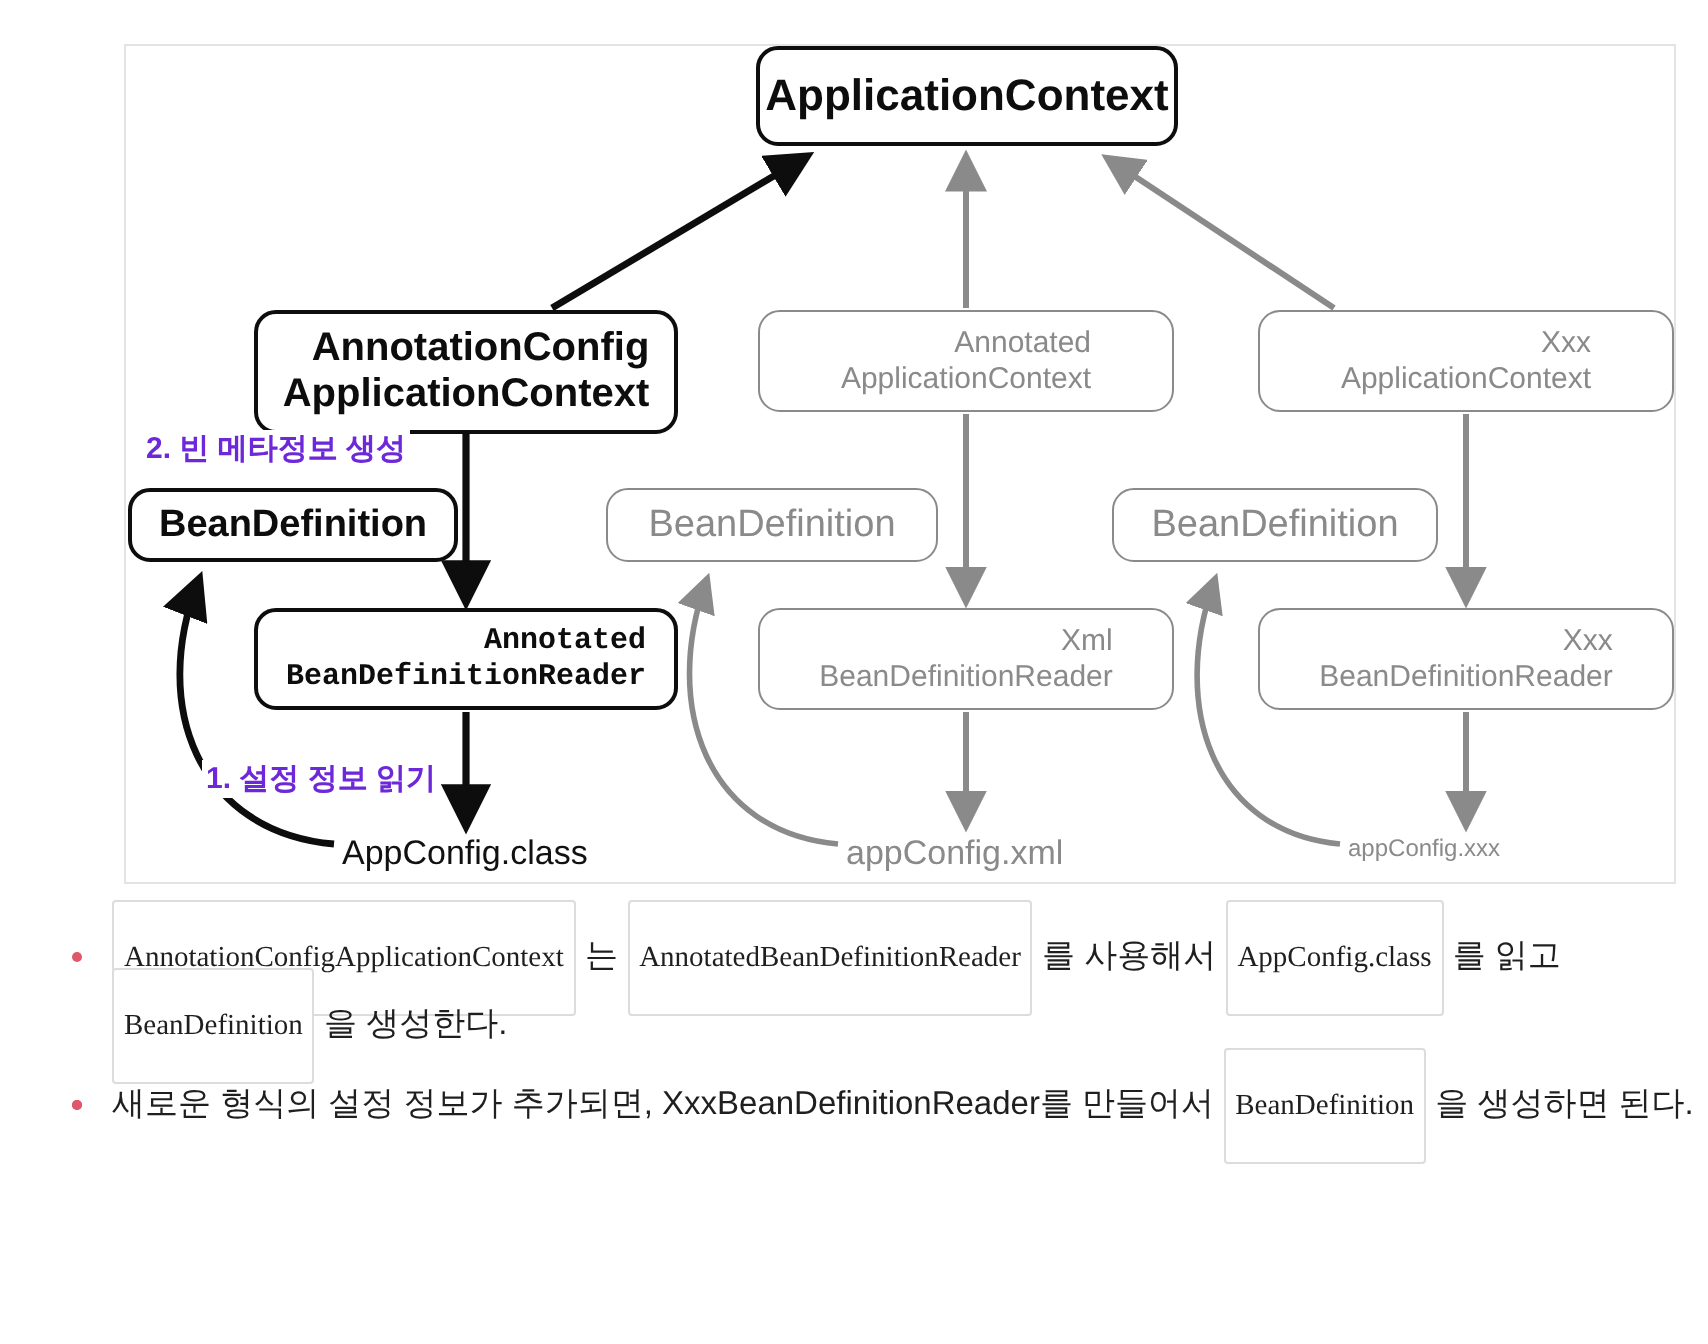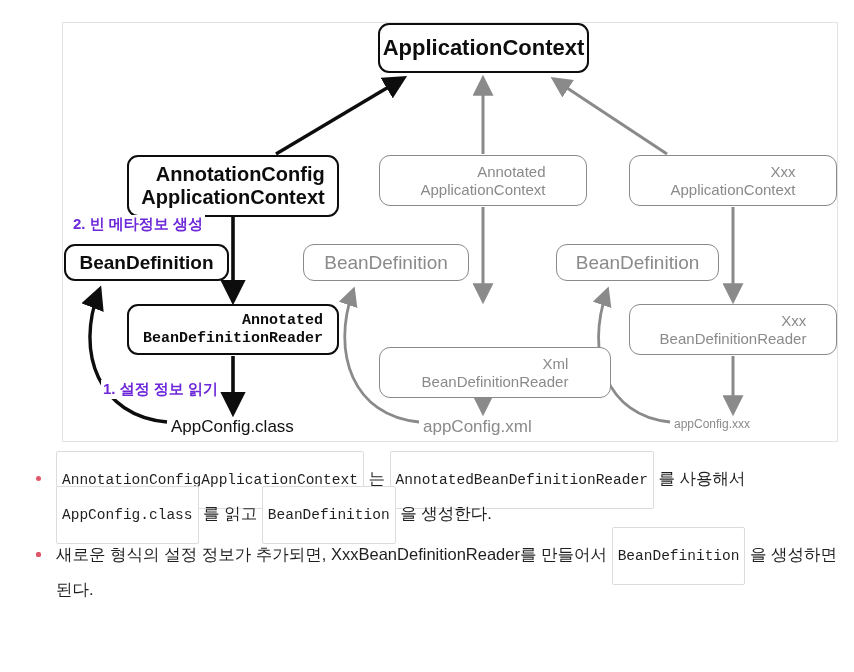--- a/index.html
+++ b/index.html
@@ -96,21 +96,21 @@
     position: absolute;
     left: 36px;
     top: 14px;
     width: 5px;
     height: 5px;
     border-radius: 50%;
     background: #e0566a;
   }
   .note-item .frag { white-space: pre-wrap; }
   code.inline {
-    font-family: Liberation Mono, monospace;
+    font-family: Liberation Serif, serif;
     font-size: 14.5px;
     background: #ffffff;
     border: 1px solid #dcdcdc;
     border-radius: 2px;
     padding: 20px 5px;
     color: #1f1f1f;
     white-space: nowrap;
   }
 </style>
 </head>
@@ -182,21 +182,21 @@
 
   <div class="node gray" style="left:493px;top:221px;width:163px;height:37px;font-size:19px;">
     <span class="node-label">BeanDefinition</span>
   </div>
 
   <div class="node dark" style="left:64px;top:281px;width:212px;height:51px;font-size:15px;font-family:Liberation Mono, monospace;">
     <span class="node-label">Annotated
 BeanDefinitionReader</span>
   </div>
 
-  <div class="node gray" style="left:316px;top:281px;width:232px;height:51px;font-size:15px;margin-top:43px;">
+  <div class="node gray" style="left:316px;top:281px;width:208px;height:51px;font-size:15px;">
     <span class="node-label">Xml
 BeanDefinitionReader</span>
   </div>
 
   <div class="node gray" style="left:566px;top:281px;width:208px;height:51px;font-size:15px;">
     <span class="node-label">Xxx
 BeanDefinitionReader</span>
   </div>
 
   <div class="plain-label dark" style="left:108px;top:394px;font-size:17px;">AppConfig.class</div>

